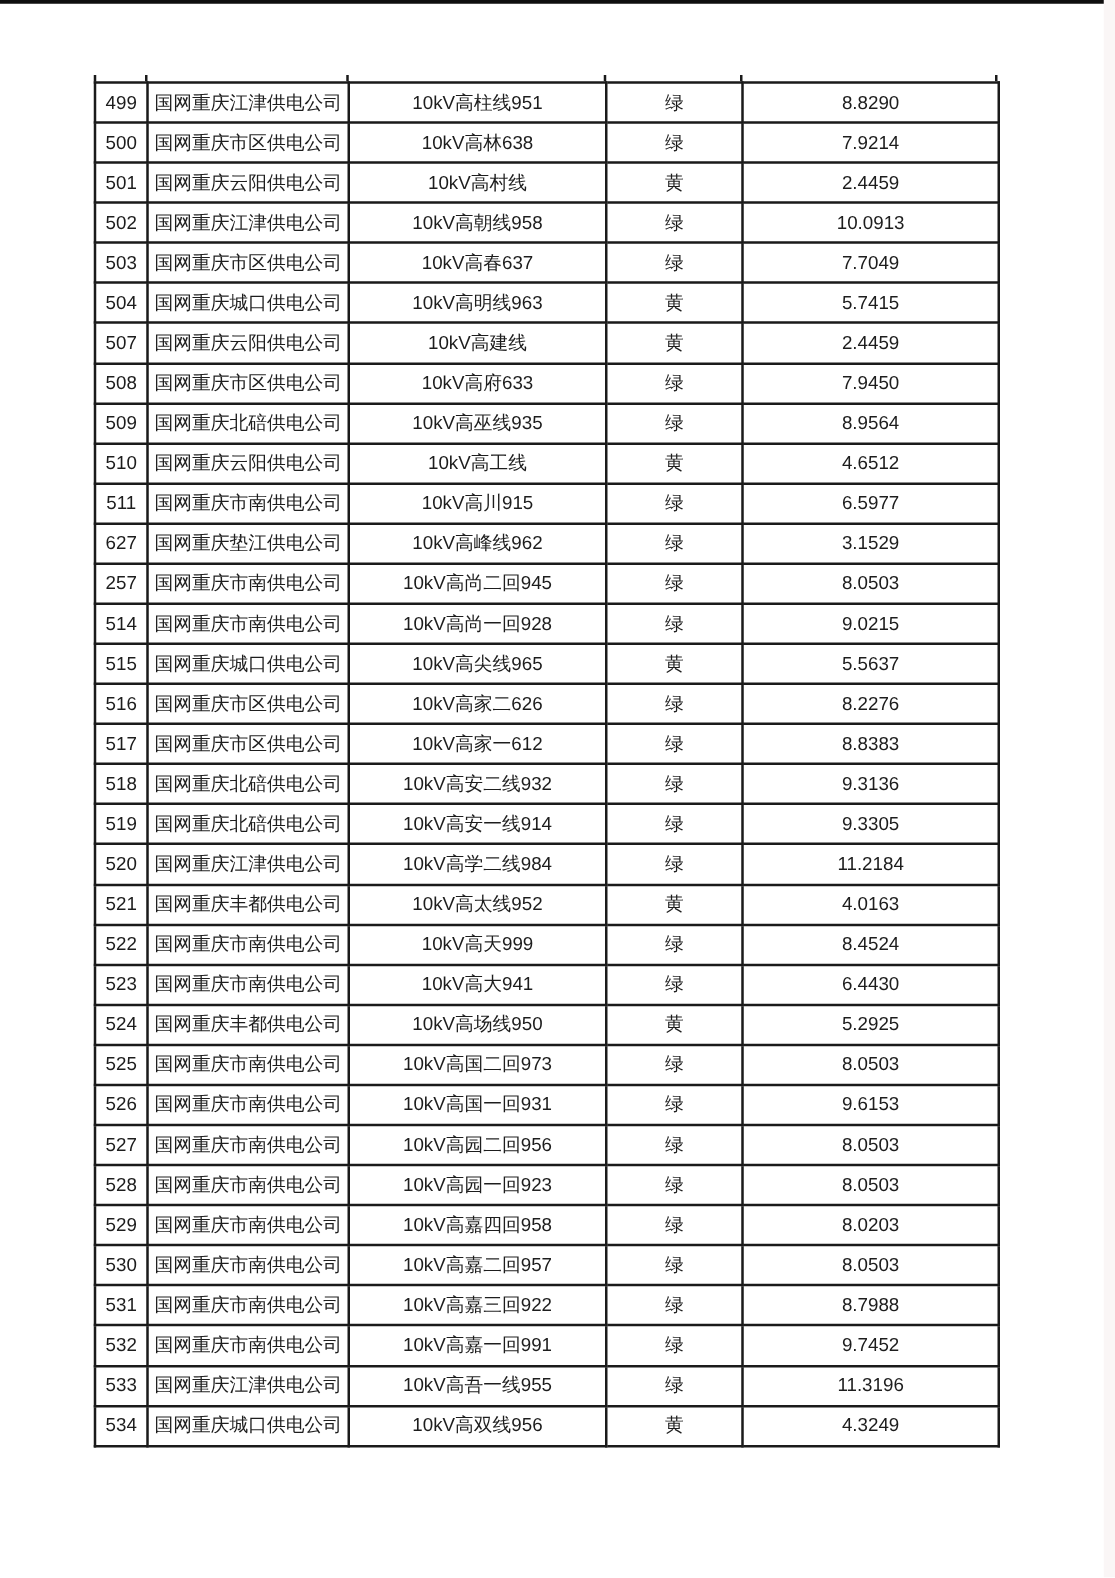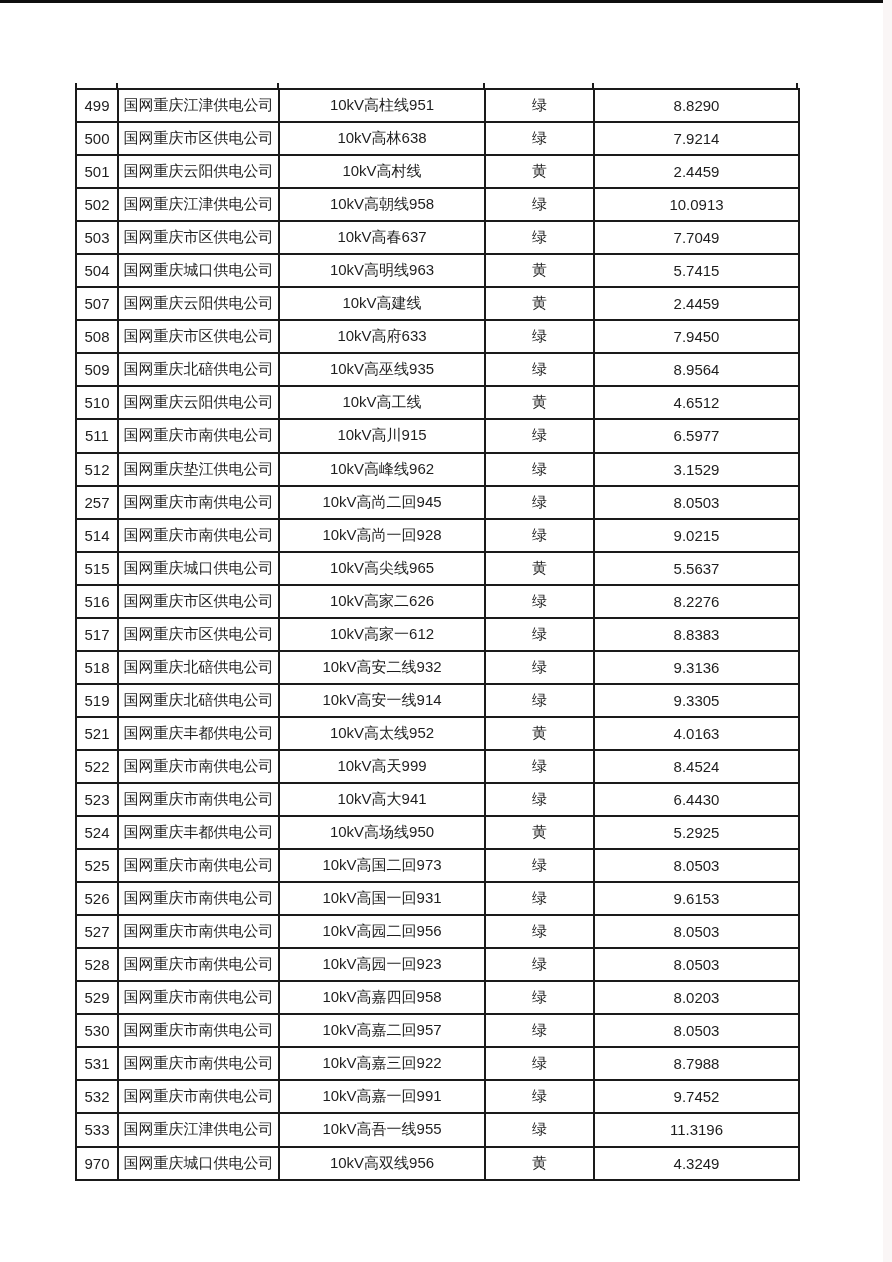--- a/index.html
+++ b/index.html
@@ -29,21 +29,21 @@
     position: absolute;
     top: 0;
     right: 0;
     width: 9px;
     height: 1262px;
     background: #faf6f6;
   }
   .table-wrap {
     position: absolute;
     left: 75px;
-    top: 88px;
+    top: 65px;
     width: 723px;
     height: 1093px;
   }
   
   .stub {
     position: absolute;
     top: -5px;
     width: 2px;
     height: 5px;
     background: #1a1a1a;
@@ -165,21 +165,21 @@
             <td class="cell-value">4.6512</td>
           </tr>
           <tr>
             <td class="cell-row-number">511</td>
             <td class="cell-company">国网重庆市南供电公司</td>
             <td class="cell-line-name">10kV高川915</td>
             <td class="cell-status">绿</td>
             <td class="cell-value">6.5977</td>
           </tr>
           <tr>
-            <td class="cell-row-number">512</td>
+            <td class="cell-row-number">627</td>
             <td class="cell-company">国网重庆垫江供电公司</td>
             <td class="cell-line-name">10kV高峰线962</td>
             <td class="cell-status">绿</td>
             <td class="cell-value">3.1529</td>
           </tr>
           <tr>
             <td class="cell-row-number">257</td>
             <td class="cell-company">国网重庆市南供电公司</td>
             <td class="cell-line-name">10kV高尚二回945</td>
             <td class="cell-status">绿</td>
@@ -221,20 +221,27 @@
             <td class="cell-value">9.3136</td>
           </tr>
           <tr>
             <td class="cell-row-number">519</td>
             <td class="cell-company">国网重庆北碚供电公司</td>
             <td class="cell-line-name">10kV高安一线914</td>
             <td class="cell-status">绿</td>
             <td class="cell-value">9.3305</td>
           </tr>
           <tr>
+            <td class="cell-row-number">520</td>
+            <td class="cell-company">国网重庆江津供电公司</td>
+            <td class="cell-line-name">10kV高学二线984</td>
+            <td class="cell-status">绿</td>
+            <td class="cell-value">11.2184</td>
+          </tr>
+          <tr>
             <td class="cell-row-number">521</td>
             <td class="cell-company">国网重庆丰都供电公司</td>
             <td class="cell-line-name">10kV高太线952</td>
             <td class="cell-status">黄</td>
             <td class="cell-value">4.0163</td>
           </tr>
           <tr>
             <td class="cell-row-number">522</td>
             <td class="cell-company">国网重庆市南供电公司</td>
             <td class="cell-line-name">10kV高天999</td>
@@ -312,21 +319,21 @@
             <td class="cell-value">9.7452</td>
           </tr>
           <tr>
             <td class="cell-row-number">533</td>
             <td class="cell-company">国网重庆江津供电公司</td>
             <td class="cell-line-name">10kV高吾一线955</td>
             <td class="cell-status">绿</td>
             <td class="cell-value">11.3196</td>
           </tr>
           <tr>
-            <td class="cell-row-number">970</td>
+            <td class="cell-row-number">534</td>
             <td class="cell-company">国网重庆城口供电公司</td>
             <td class="cell-line-name">10kV高双线956</td>
             <td class="cell-status">黄</td>
             <td class="cell-value">4.3249</td>
           </tr>
         </tbody>
     </table>
   </div>
 
 </div>

